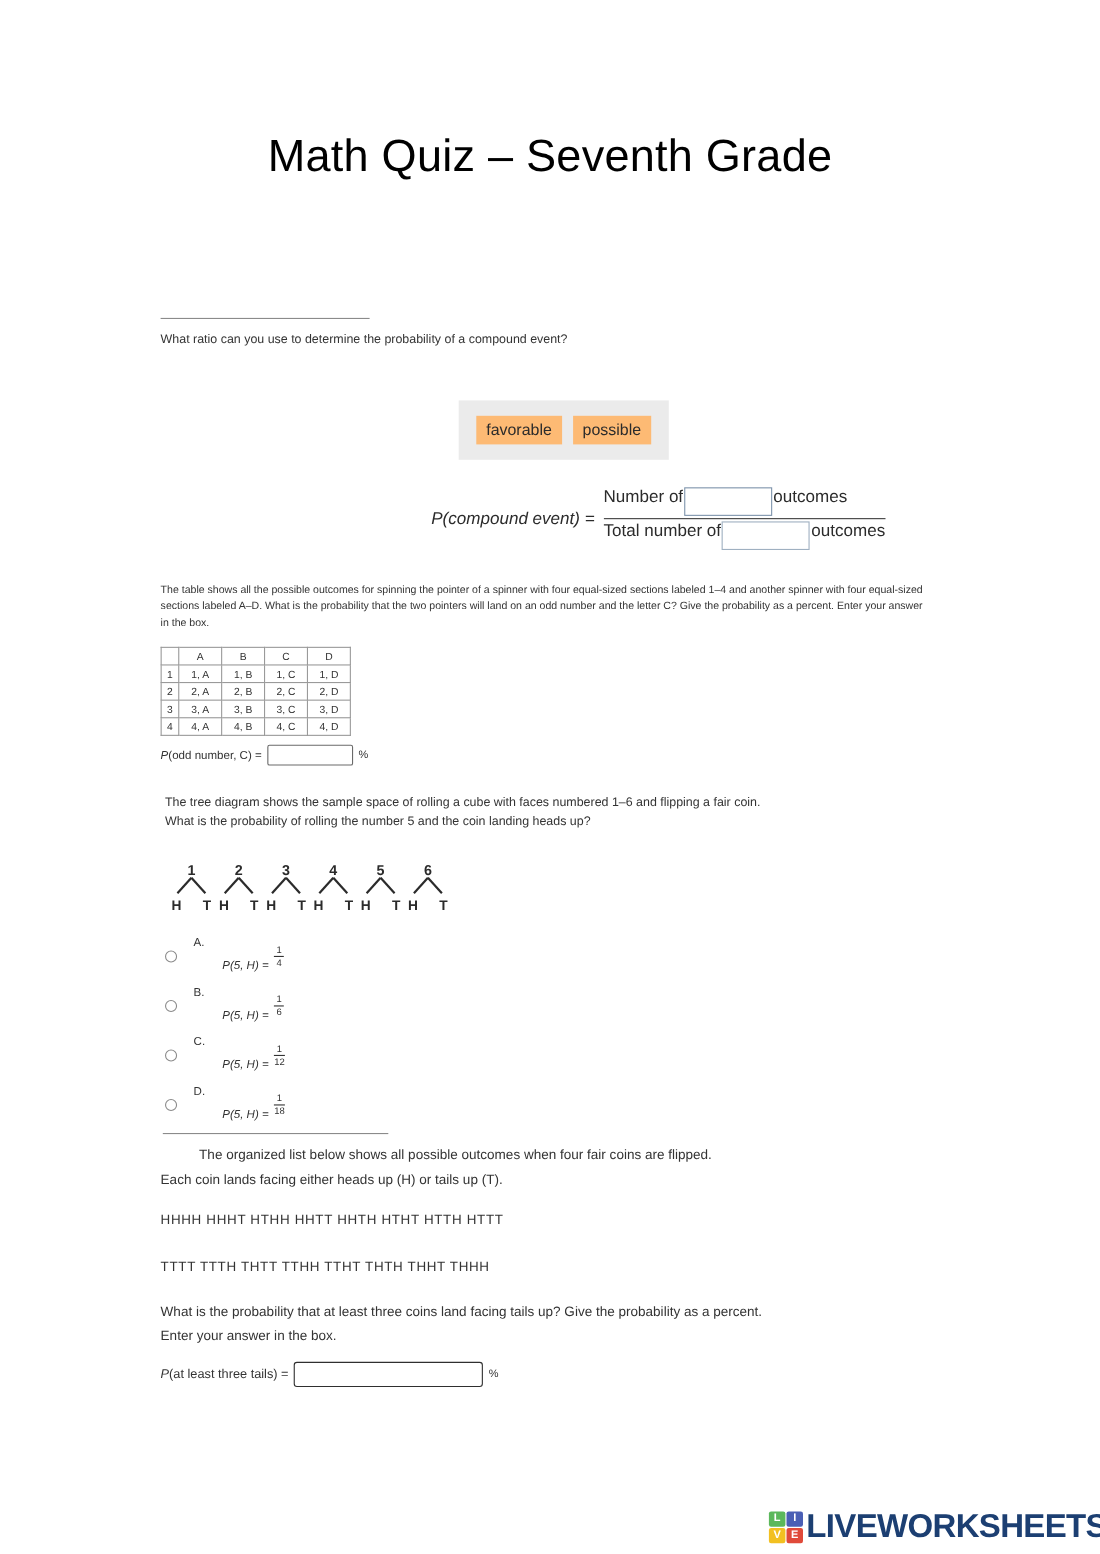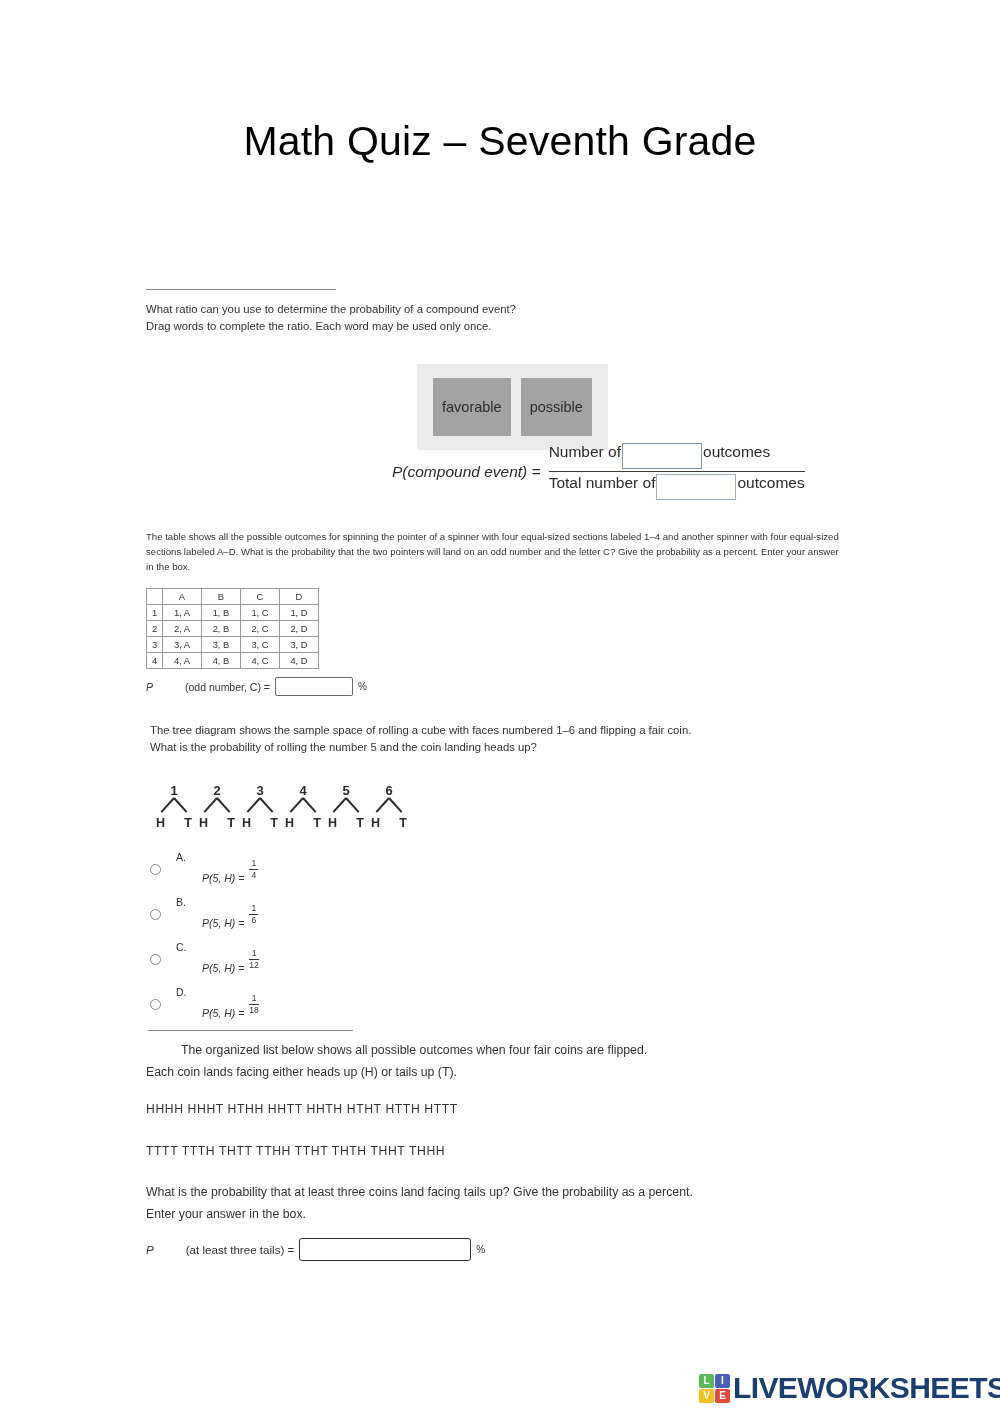--- a/index.html
+++ b/index.html
@@ -82,24 +82,24 @@
   
   .wordbank {
     position: absolute;
     background: #ebebeb;
     display: flex;
     align-items: center;
     gap: 10px;
     padding: 14px 16px;
   }
   .word-tile {
-    background: #a3a3a3;
+    background: #fdba74;
     color: #2b2b2b;
     font-size: 14.5px;
-    padding: 20px 9px;
+    padding: 4px 9px;
     line-height: 18px;
   }
 
   
   .formula {
     position: absolute;
     display: flex;
     align-items: center;
     font-size: 15.5px;
     color: #2b2b2b;
@@ -161,21 +161,21 @@
   
   .answer-line {
     position: absolute;
     display: flex;
     align-items: center;
     font-size: 10.5px;
     color: #333;
     gap: 5px;
   }
   .answer-line .plabel { font-style: italic; white-space: nowrap; }
-  .answer-line .plabel .nonital { font-style: normal; padding-left: 32px; }
+  .answer-line .plabel .nonital { font-style: normal; }
   .ans-box {
     border: 1px solid #6a6a6a;
     background: #fff;
     height: 17px;
     width: 76px;
     border-radius: 2px;
   }
   .ans-box.wide {
     width: 170px;
     height: 21px;
@@ -321,21 +321,20 @@
 <body>
 
 <div class="page">
 
   <div class="quiz-title">Math Quiz – Seventh Grade</div>
 
 
   <div class="sep-line" style="left:146px; top:289px; width:190px;"></div>
 
   <div class="body-text" style="left:146px; top:301px; width:700px;">What ratio can you use to determine the probability of a compound event?</div>
-  <div class="body-text" style="left:146px; top:318px; width:700px;">Drag words to complete the ratio. Each word may be used only once.</div>
 
   <div class="wordbank" style="left:417px; top:364px;">
     <span class="word-tile">favorable</span>
     <span class="word-tile">possible</span>
   </div>
 
   <div class="formula" style="left:392px; top:441px;">
     <span class="lhs">P(compound event) =</span>
     <span class="frac">
       <span class="num">

